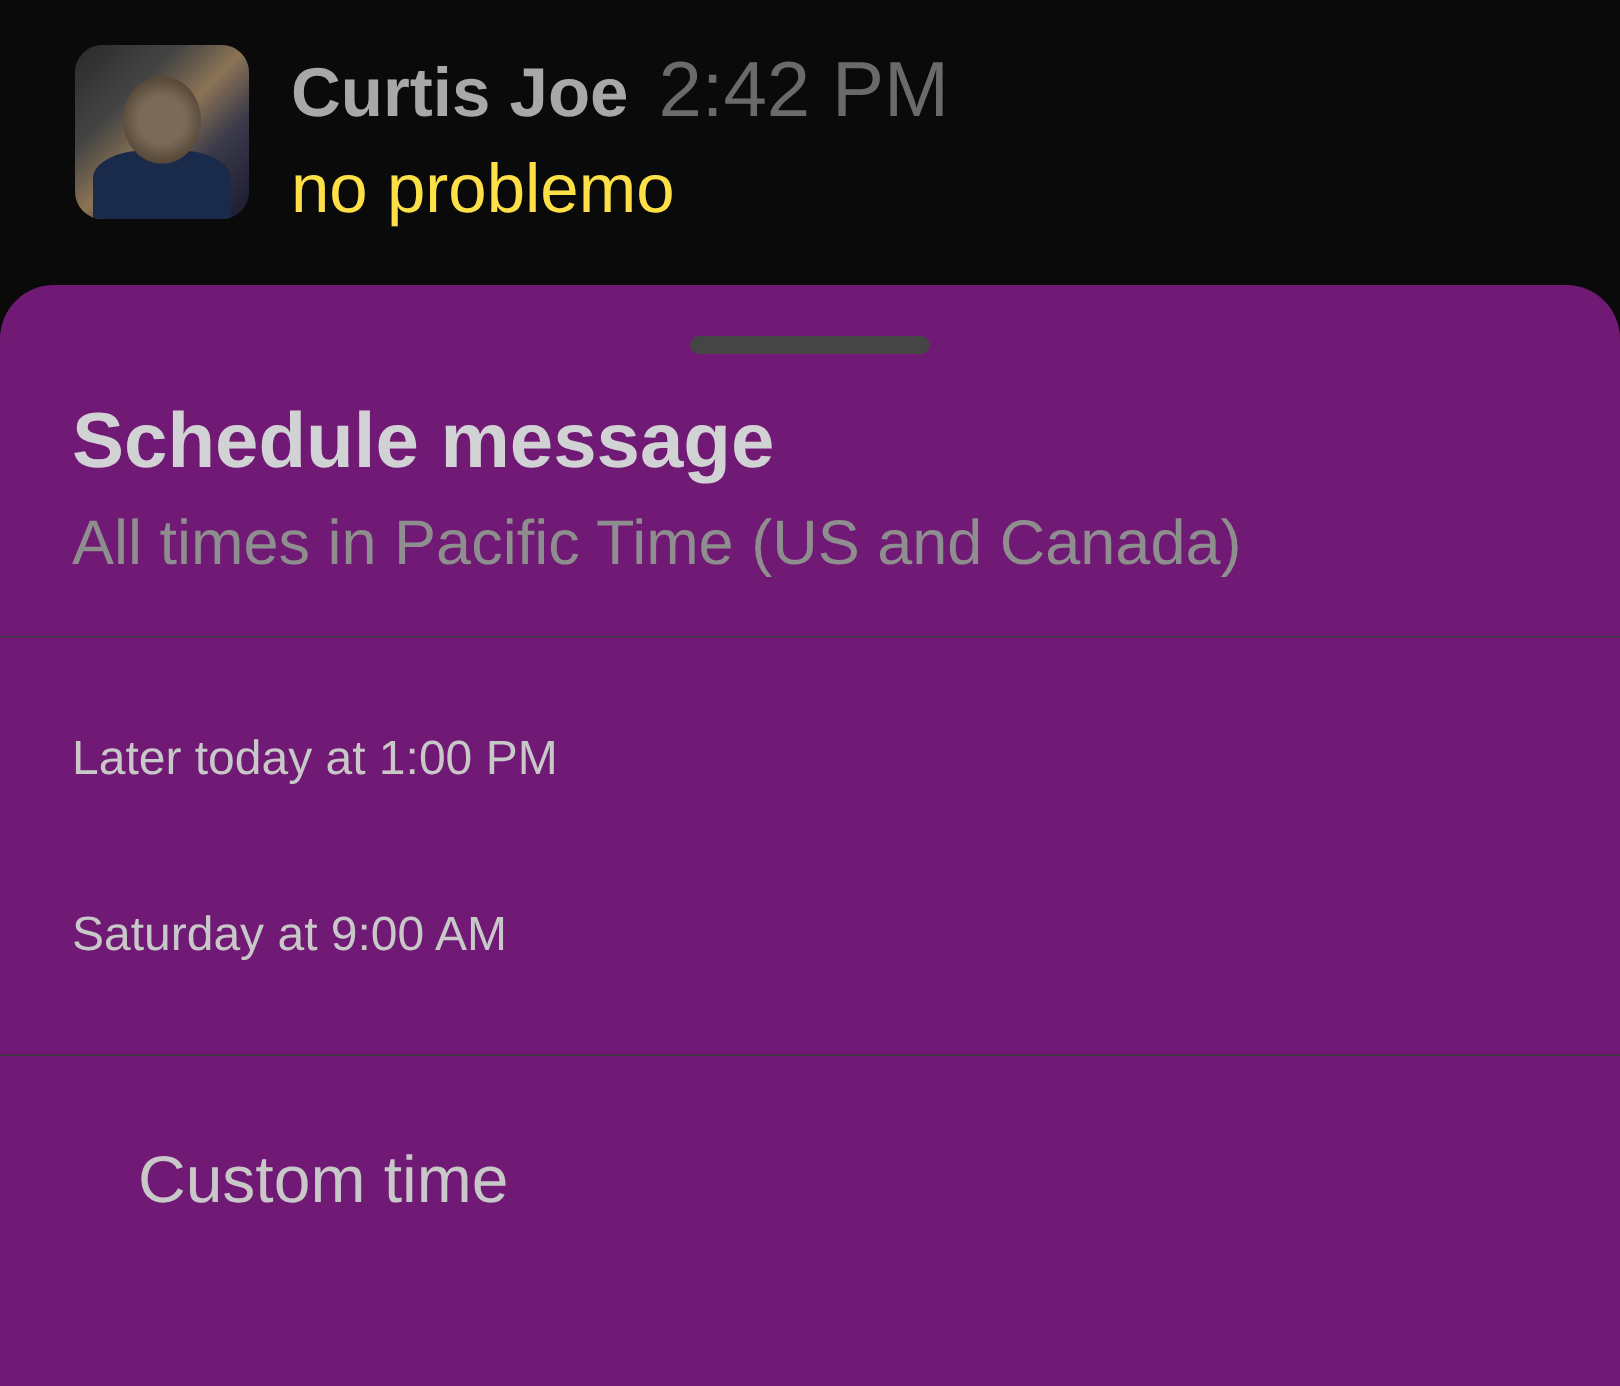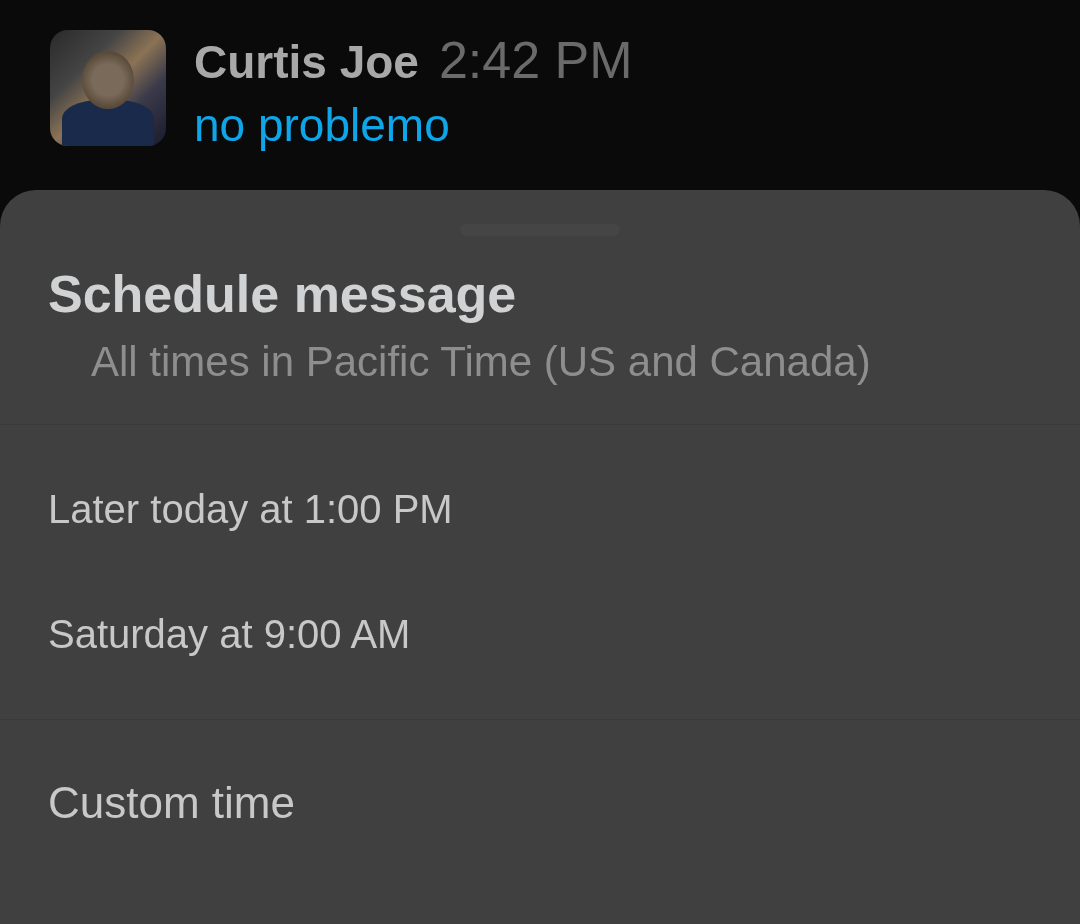--- a/index.html
+++ b/index.html
@@ -63,31 +63,31 @@
       color: #a8a8a8;
       font-size: 46px;
       font-weight: 800;
     }
     .timestamp {
       color: #6a6a6a;
       font-size: 52px;
       font-weight: 400;
     }
     .message-text {
-      color: #0ea5e9;
+      color: #fde047;
       font-size: 46px;
       font-weight: 400;
     }
     .sheet {
       position: absolute;
       top: 190px;
       left: 0;
       right: 0;
       bottom: 0;
-      background: #404040;
+      background: #701a75;
       border-radius: 36px 36px 0 0;
     }
     .drag-handle {
       width: 160px;
       height: 12px;
       background: #454545;
       border-radius: 6px;
       margin: 34px auto 0 auto;
     }
     .sheet-header {
@@ -96,43 +96,43 @@
     .sheet-title {
       color: #d1d2d3;
       font-size: 52px;
       font-weight: 800;
       margin-bottom: 14px;
     }
     .sheet-subtitle {
       color: #8e8e8e;
       font-size: 42px;
       font-weight: 400;
-      margin-left: 43px;
     }
     .divider {
       height: 1px;
       background: #3a3a3a;
       width: 100%;
     }
     .option-group {
       padding: 22px 0;
     }
     .option {
       padding: 40px 48px;
       color: #c8c8c8;
-      font-size: 40px;
+      font-size: 32px;
       font-weight: 400;
       cursor: pointer;
     }
     .custom-option {
       padding: 58px 48px 40px 48px;
       color: #c8c8c8;
       font-size: 44px;
       font-weight: 400;
       cursor: pointer;
+      margin-left: 44px;
     }
   </style>
 </head>
 <body>
 
 <div class="message-row">
   <div class="avatar"></div>
   <div class="message-content">
     <div class="message-header">
       <span class="author-name">Curtis Joe</span>

